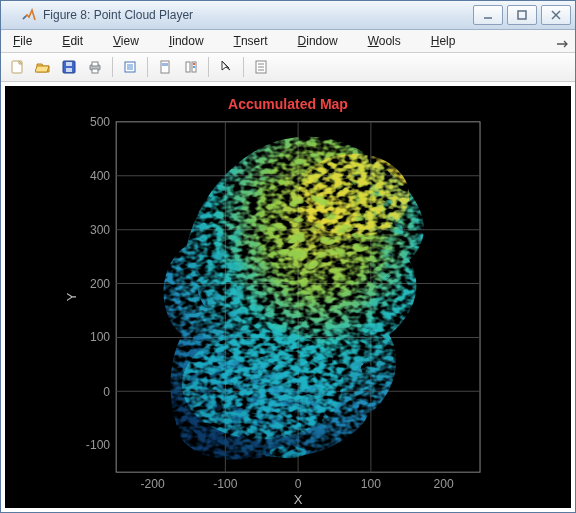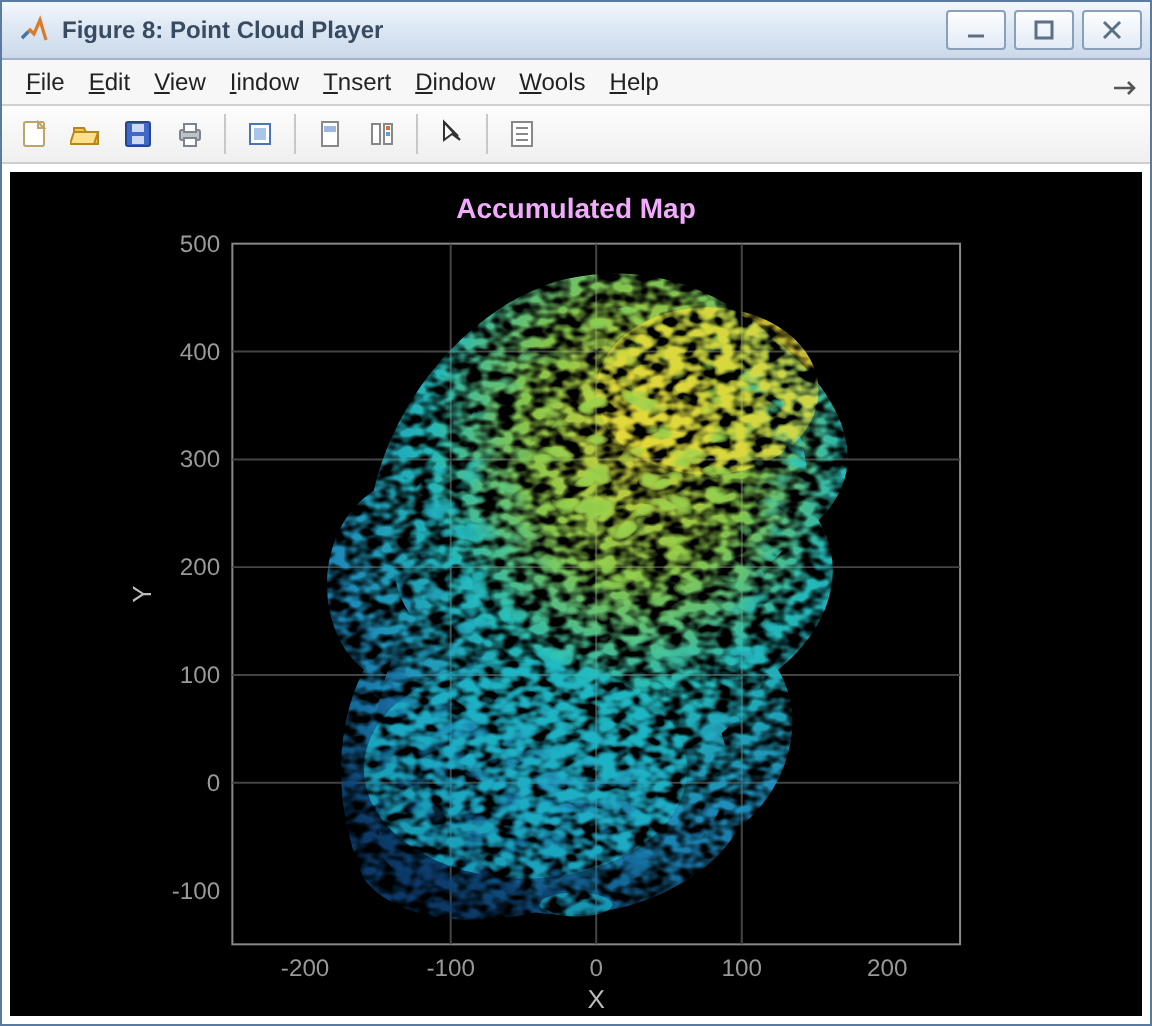--- a/index.html
+++ b/index.html
@@ -19,23 +19,22 @@
     flex-direction: column;
     overflow: hidden;
   }
   
   .titlebar {
     height: 28px;
     background: linear-gradient(#f3f7fb, #dde8f4 45%, #cad9ea);
     border-bottom: 1px solid #9fb2c9;
     display: flex;
     align-items: center;
-    padding: 0 4px 0 8px;
+    padding: 0 4px 0 20px;
     color: #2b3a4a;
-    font-weight: bold;
   }
   .titlebar .app-icon {
     width: 16px; height: 16px;
     margin-right: 6px;
     display: inline-flex;
     align-items: center; justify-content: center;
   }
   .titlebar .title-text {
     flex: 1;
     font-size: 12px;
@@ -51,21 +50,21 @@
     color:#5d6f84;
   }
   .winbtn svg { display:block; }
   
   .menubar {
     height: 22px;
     background: #f7f7f7;
     border-bottom: 1px solid #d0d0d0;
     display:flex; align-items:center;
     padding: 0 6px;
-    gap: 0;
+    gap: 18px;
   }
   .menu-item {
     padding: 2px 6px;
     color: #222;
     cursor: default;
   }
   .menu-item span.ul { text-decoration: underline; }
   .menubar .spacer { flex:1; }
   .menubar .dock {
     width:14px;height:14px;
@@ -102,21 +101,21 @@
   .plot-frame {
     width:100%; height:100%;
     background:#000;
     position:relative;
     font-family: Arial, Helvetica, sans-serif;
   }
   .plot-title {
     position:absolute;
     top:10px; left:0; right:0;
     text-align:center;
-    color:#f0abfc;
+    color:#ef4444;
     font-size:14px;
     font-weight: bold;
   }
   .axes-layer {
     position:absolute;
     top:0; left:0; width:100%; height:100%;
   }
   .axis-text { fill:#999; font-size:12px; font-family:Arial, sans-serif; }
   .axis-label { fill:#bbb; font-size:13px; font-family:Arial, sans-serif; }
   .grid-line { stroke:#444; stroke-width:1; }

